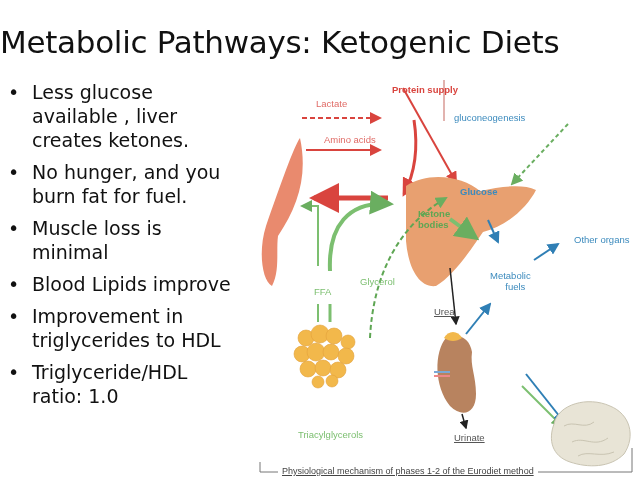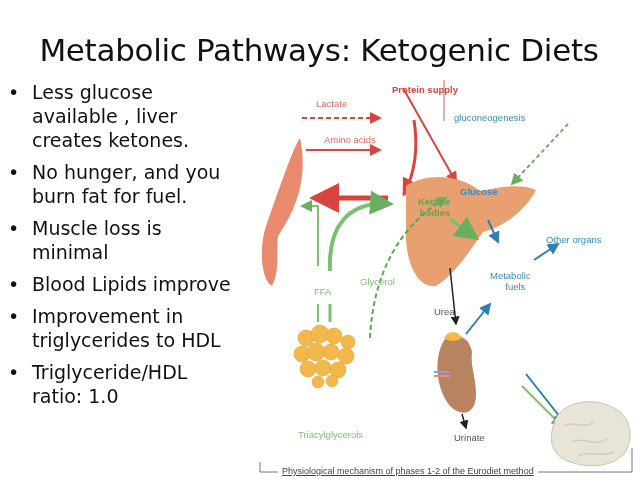--- a/index.html
+++ b/index.html
@@ -1,27 +1,27 @@
 <!DOCTYPE html>
 <html><head>
 <meta charset="utf-8">
 <style>
   html, body { margin:0; padding:0; }
   body { width:638px; height:479px; background:#ffffff; position:relative; overflow:hidden; font-family:"Liberation Sans", sans-serif; }
-  .title { position:absolute; left:0; top:32px; width:638px; text-align:center; font-size:31px; color:#111; font-family:"DejaVu Sans", sans-serif; letter-spacing:-0.3px; }
+  .title { position:absolute; left:0; top:24px; width:638px; font-size:31px; color:#111; font-family:"DejaVu Sans", sans-serif; letter-spacing:-0.3px; }
   ul.bullets { position:absolute; left:6px; top:80px; width:250px; margin:0; padding:0; list-style:none; font-family:"DejaVu Sans", sans-serif; font-size:19px; color:#111; line-height:24px; }
   ul.bullets li { position:relative; padding-left:26px; margin-bottom:8px; }
   ul.bullets li .bul { position:absolute; left:2px; top:0; }
   .diagram { position:absolute; left:258px; top:76px; width:380px; height:403px; }
   .lbl { position:absolute; font-family:"Liberation Sans", sans-serif; font-size:9.5px; font-weight:bold; white-space:nowrap; }
   .red { color:#d9443e;padding-left:18px; }
   .pink { color:#e06b66; font-weight:normal; }
   .blue { color:#3b8abd; font-weight:normal; }
   .green { color:#5ea653; }
-  .gray { color:#555; font-weight:normal; }
+  .gray { color:#555; font-weight:normal;text-decoration:underline; }
   .caption { position:absolute; left:4px; top:383px; font-size:9px; color:#444; font-family:"Liberation Sans", sans-serif; white-space:nowrap;text-decoration:underline; }
 </style>
 </head>
 <body>
 
 <div class="title">Metabolic Pathways: Ketogenic Diets</div>
 
 <ul class="bullets">
   <li><span class="bul">•</span><span>Less glucose</span><br><span>available , liver</span><br><span>creates ketones.</span></li>
   <li><span class="bul">•</span><span>No hunger, and you</span><br><span>burn fat for fuel.</span></li>
@@ -111,22 +111,22 @@
     </g>
 
     <path d="M2,386 L2,396 L374,396 L374,372" stroke="#777" stroke-width="1" fill="none"></path>
   </svg>
 
   <span class="lbl red" style="left:116px;top:8px;">Protein supply</span>
   <span class="lbl pink" style="left:58px;top:22px;">Lactate</span>
   <span class="lbl pink" style="left:66px;top:58px;">Amino acids</span>
   <span class="lbl blue" style="left:196px;top:36px;">gluconeogenesis</span>
   <span class="lbl" style="left:202px;top:110px;color:#3b8abd;">Glucose</span>
-  <span class="lbl green" style="left:160px;top:120px;text-align:right;"><span>Ketone</span><br><span>bodies</span></span>
-  <span class="lbl blue" style="left:288px;top:158px;">Other organs</span>
+  <span class="lbl green" style="left:160px;top:132px;text-align:left;"><span>Ketone</span><br><span>bodies</span></span>
+  <span class="lbl blue" style="left:316px;top:158px;">Other organs</span>
   <span class="lbl blue" style="left:232px;top:194px;text-align:center;"><span>Metabolic</span><br><span style="margin-left:10px">fuels</span></span>
   <span class="lbl green" style="left:102px;top:200px;font-weight:normal;color:#7cbf70;">Glycerol</span>
   <span class="lbl green" style="left:56px;top:210px;font-weight:normal;color:#7cbf70;">FFA</span>
   <span class="lbl gray" style="left:176px;top:230px;">Urea</span>
   <span class="lbl green" style="left:40px;top:334px;font-weight:normal;color:#7cbf70;margin-top:19px;">Triacylglycerols</span>
   <span class="lbl gray" style="left:196px;top:356px;">Urinate</span>
   <span class="caption" style="left:20px;top:390px;background:#fff;padding:0 4px;">Physiological mechanism of phases 1-2 of the Eurodiet method</span>
 </div>
 
 </body></html>

